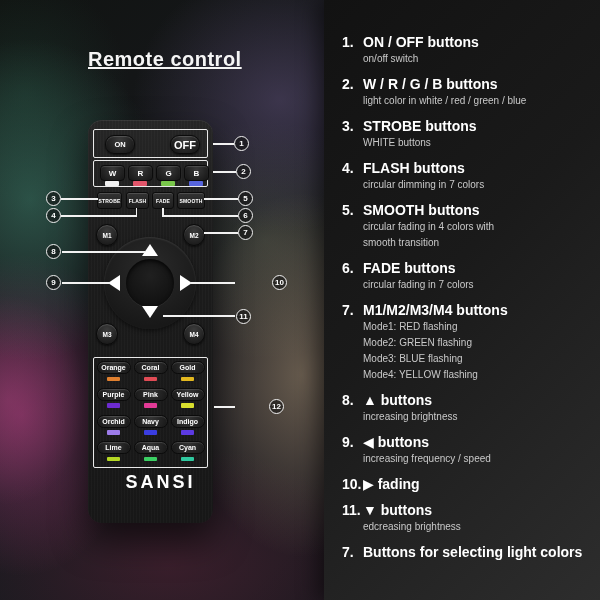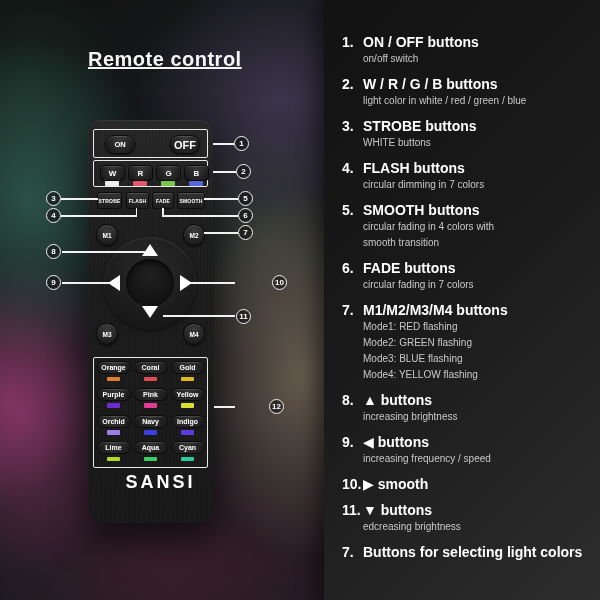--- a/index.html
+++ b/index.html
@@ -285,21 +285,21 @@
     <div class="legend-item">
       <span class="num">9.</span>
       <div class="lbody">
           <div class="ltitle">◀  buttons</div>
           <div class="ldesc">increasing frequency / speed</div>
         </div>
     </div>
     <div class="legend-item">
       <span class="num">10.</span>
       <div class="lbody">
-          <div class="ltitle">▶  smooth</div>
+          <div class="ltitle">▶  fading</div>
         </div>
     </div>
     <div class="legend-item">
       <span class="num">11.</span>
       <div class="lbody">
           <div class="ltitle">▼  buttons</div>
           <div class="ldesc">edcreasing brightness</div>
         </div>
     </div>
     <div class="legend-item">

